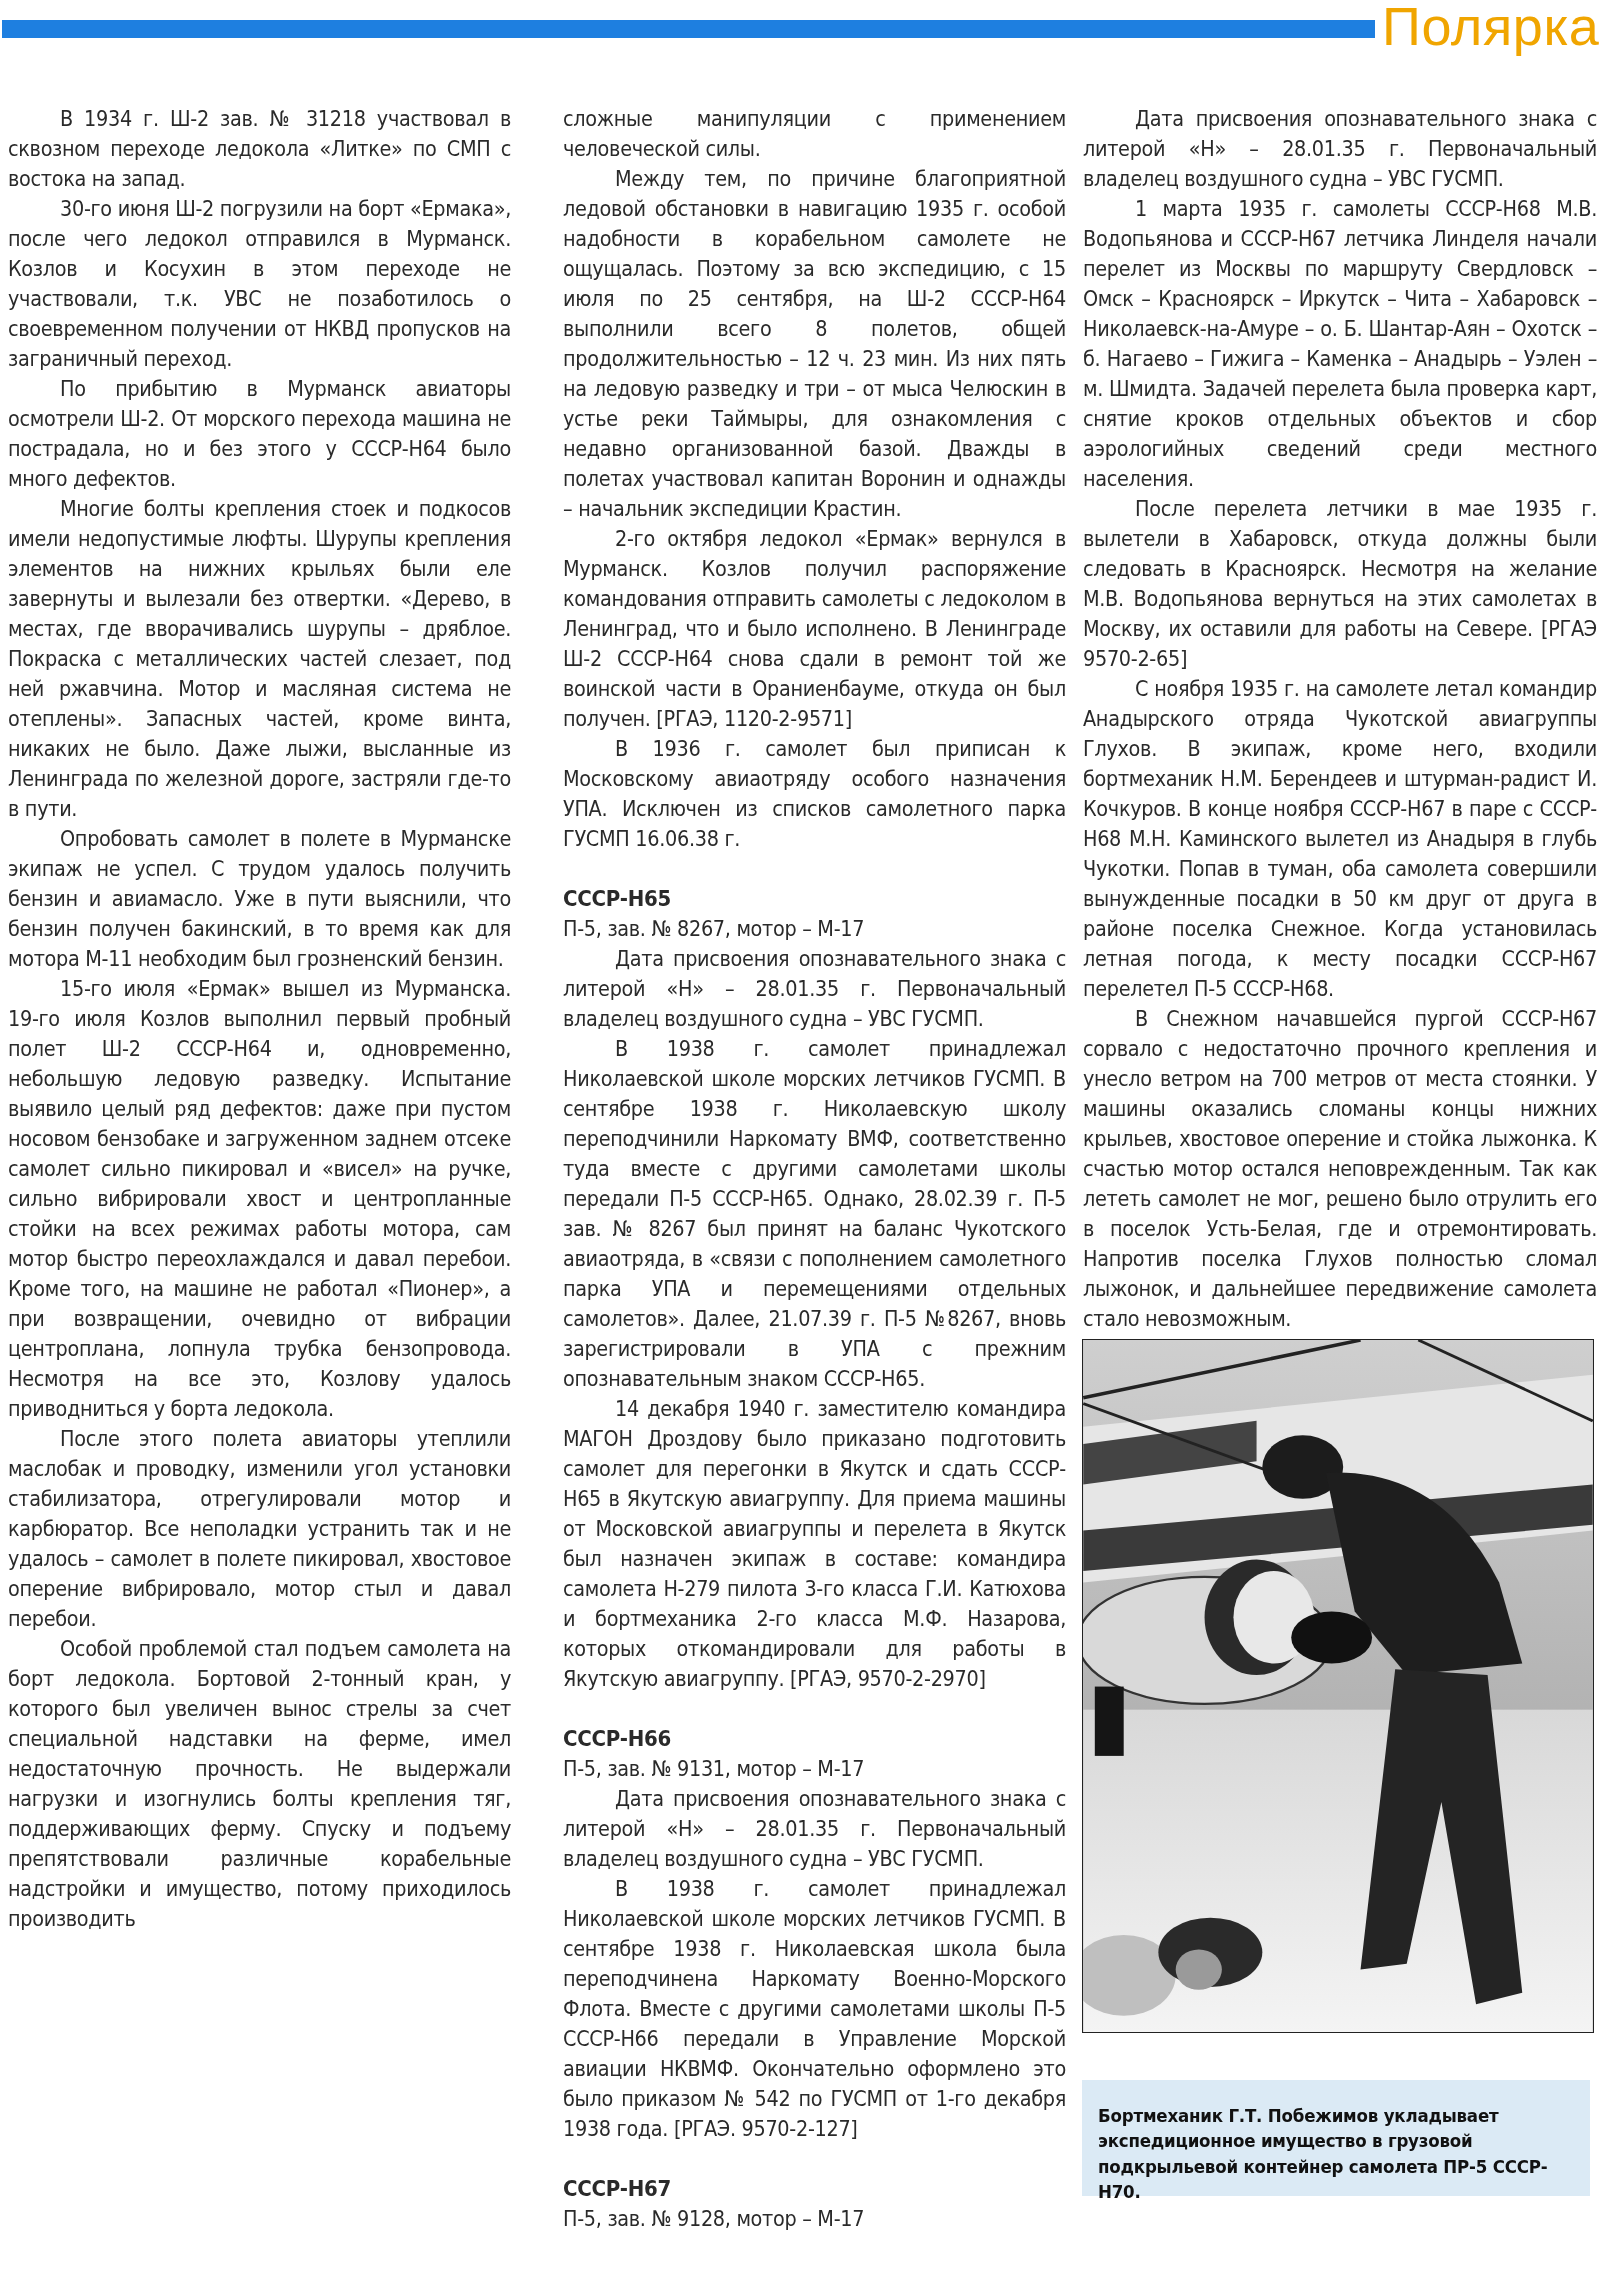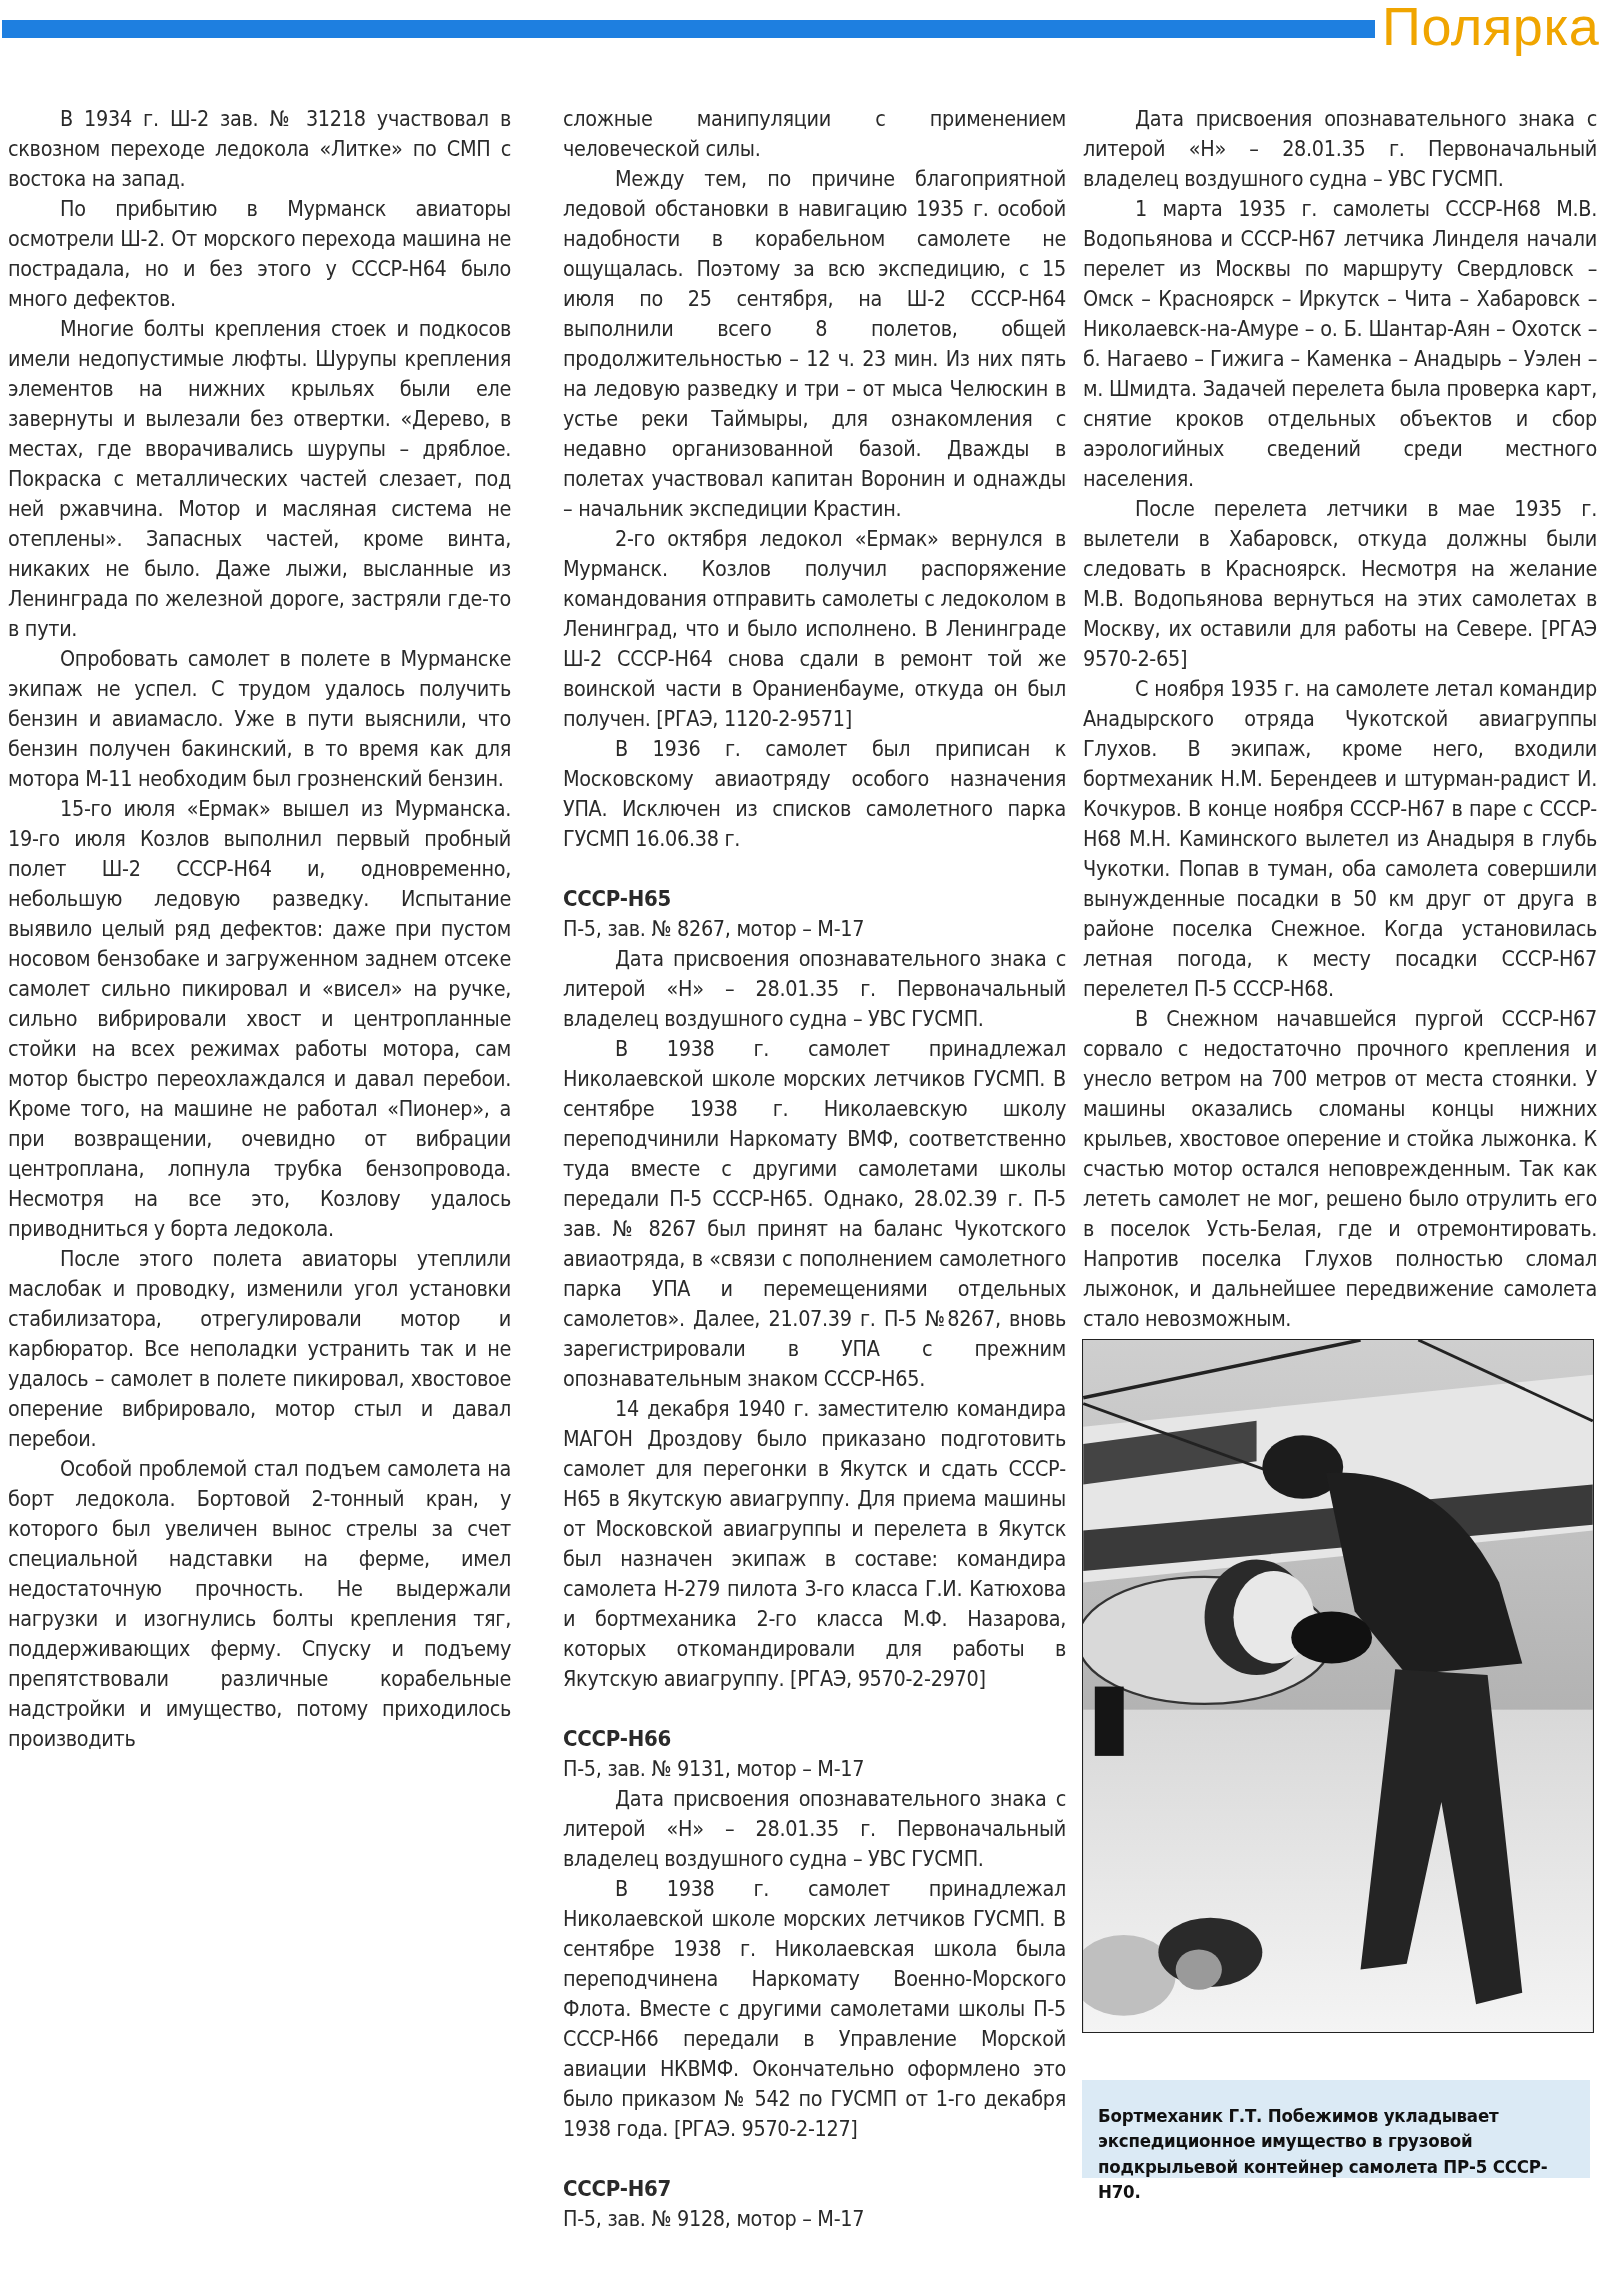--- a/index.html
+++ b/index.html
@@ -8,30 +8,31 @@
   .section-title{position:absolute;left:1382px;top:0;font-family:"Liberation Sans",sans-serif;font-size:54px;color:#f0a500;letter-spacing:0.6px;line-height:52px;}
   .col{position:absolute;top:104px;font-size:21.4px;line-height:30px;text-align:justify;font-stretch:condensed;letter-spacing:-0.3px;}
   .col1{left:8px;width:503px;}
   .col2{left:563px;width:503px;top:104px;}
   .col3{left:1083px;width:514px;top:104px;}
   .col p{margin:0;text-indent:52px;}
   .col p.noind{text-indent:0;}
   .col h3{margin:30px 0 0 0;font-size:22px;font-weight:bold;line-height:30px;letter-spacing:-0.3px;}
   .col .spec{text-indent:0;}
   .photo{position:absolute;left:1082px;top:1339px;width:510px;height:692px;border:1.2px solid #222;overflow:hidden;background:#bdbdbd;}
-  .caption{position:absolute;left:1082px;top:2080px;width:508px;height:98px;background:#dbeaf5;box-sizing:border-box;padding:23px 16px;font-weight:bold;font-size:18.5px;line-height:25.4px;color:#111;letter-spacing:-0.2px;}
+  .caption{position:absolute;left:1082px;top:2080px;width:508px;height:116px;background:#dbeaf5;box-sizing:border-box;padding:23px 16px;font-weight:bold;font-size:18.5px;line-height:25.4px;color:#111;letter-spacing:-0.2px;}
 </style>
 </head>
 <body>
 
 <div class="topbar"></div>
 <div class="section-title">Полярка</div>
 
 <div class="col col1">
   <p>В 1934 г. Ш-2 зав. № 31218 участвовал в сквозном переходе ледокола «Литке» по СМП с востока на запад.</p>
+  <p>30-го июня Ш-2 погрузили на борт «Ермака», после чего ледокол отправился в Мурманск. Козлов и Косухин в этом переходе не участвовали, т.к. УВС не позаботилось о своевременном получении от НКВД пропусков на заграничный переход.</p>
   <p>По прибытию в Мурманск авиаторы осмотрели Ш-2. От морского перехода машина не пострадала, но и без этого у СССР-Н64 было много дефектов.</p>
   <p>Многие болты крепления стоек и подкосов имели недопустимые люфты. Шурупы крепления элементов на нижних крыльях были еле завернуты и вылезали без отвертки. «Дерево, в местах, где вворачивались шурупы – дряблое. Покраска с металлических частей слезает, под ней ржавчина. Мотор и масляная система не отеплены». Запасных частей, кроме винта, никаких не было. Даже лыжи, высланные из Ленинграда по железной дороге, застряли где-то в пути.</p>
   <p>Опробовать самолет в полете в Мурманске экипаж не успел. С трудом удалось получить бензин и авиамасло. Уже в пути выяснили, что бензин получен бакинский, в то время как для мотора М-11 необходим был грозненский бензин.</p>
   <p>15-го июля «Ермак» вышел из Мурманска. 19-го июля Козлов выполнил первый пробный полет Ш-2 СССР-Н64 и, одновременно, небольшую ледовую разведку. Испытание выявило целый ряд дефектов: даже при пустом носовом бензобаке и загруженном заднем отсеке самолет сильно пикировал и «висел» на ручке, сильно вибрировали хвост и центропланные стойки на всех режимах работы мотора, сам мотор быстро переохлаждался и давал перебои. Кроме того, на машине не работал «Пионер», а при возвращении, очевидно от вибрации центроплана, лопнула трубка бензопровода. Несмотря на все это, Козлову удалось приводниться у борта ледокола.</p>
   <p>После этого полета авиаторы утеплили маслобак и проводку, изменили угол установки стабилизатора, отрегулировали мотор и карбюратор. Все неполадки устранить так и не удалось – самолет в полете пикировал, хвостовое оперение вибрировало, мотор стыл и давал перебои.</p>
   <p>Особой проблемой стал подъем самолета на борт ледокола. Бортовой 2-тонный кран, у которого был увеличен вынос стрелы за счет специальной надставки на ферме, имел недостаточную прочность. Не выдержали нагрузки и изогнулись болты крепления тяг, поддерживающих ферму. Спуску и подъему препятствовали различные корабельные надстройки и имущество, потому приходилось производить</p>
 </div>
 
 <div class="col col2">
   <p class="noind">сложные манипуляции с применением человеческой силы.</p>

